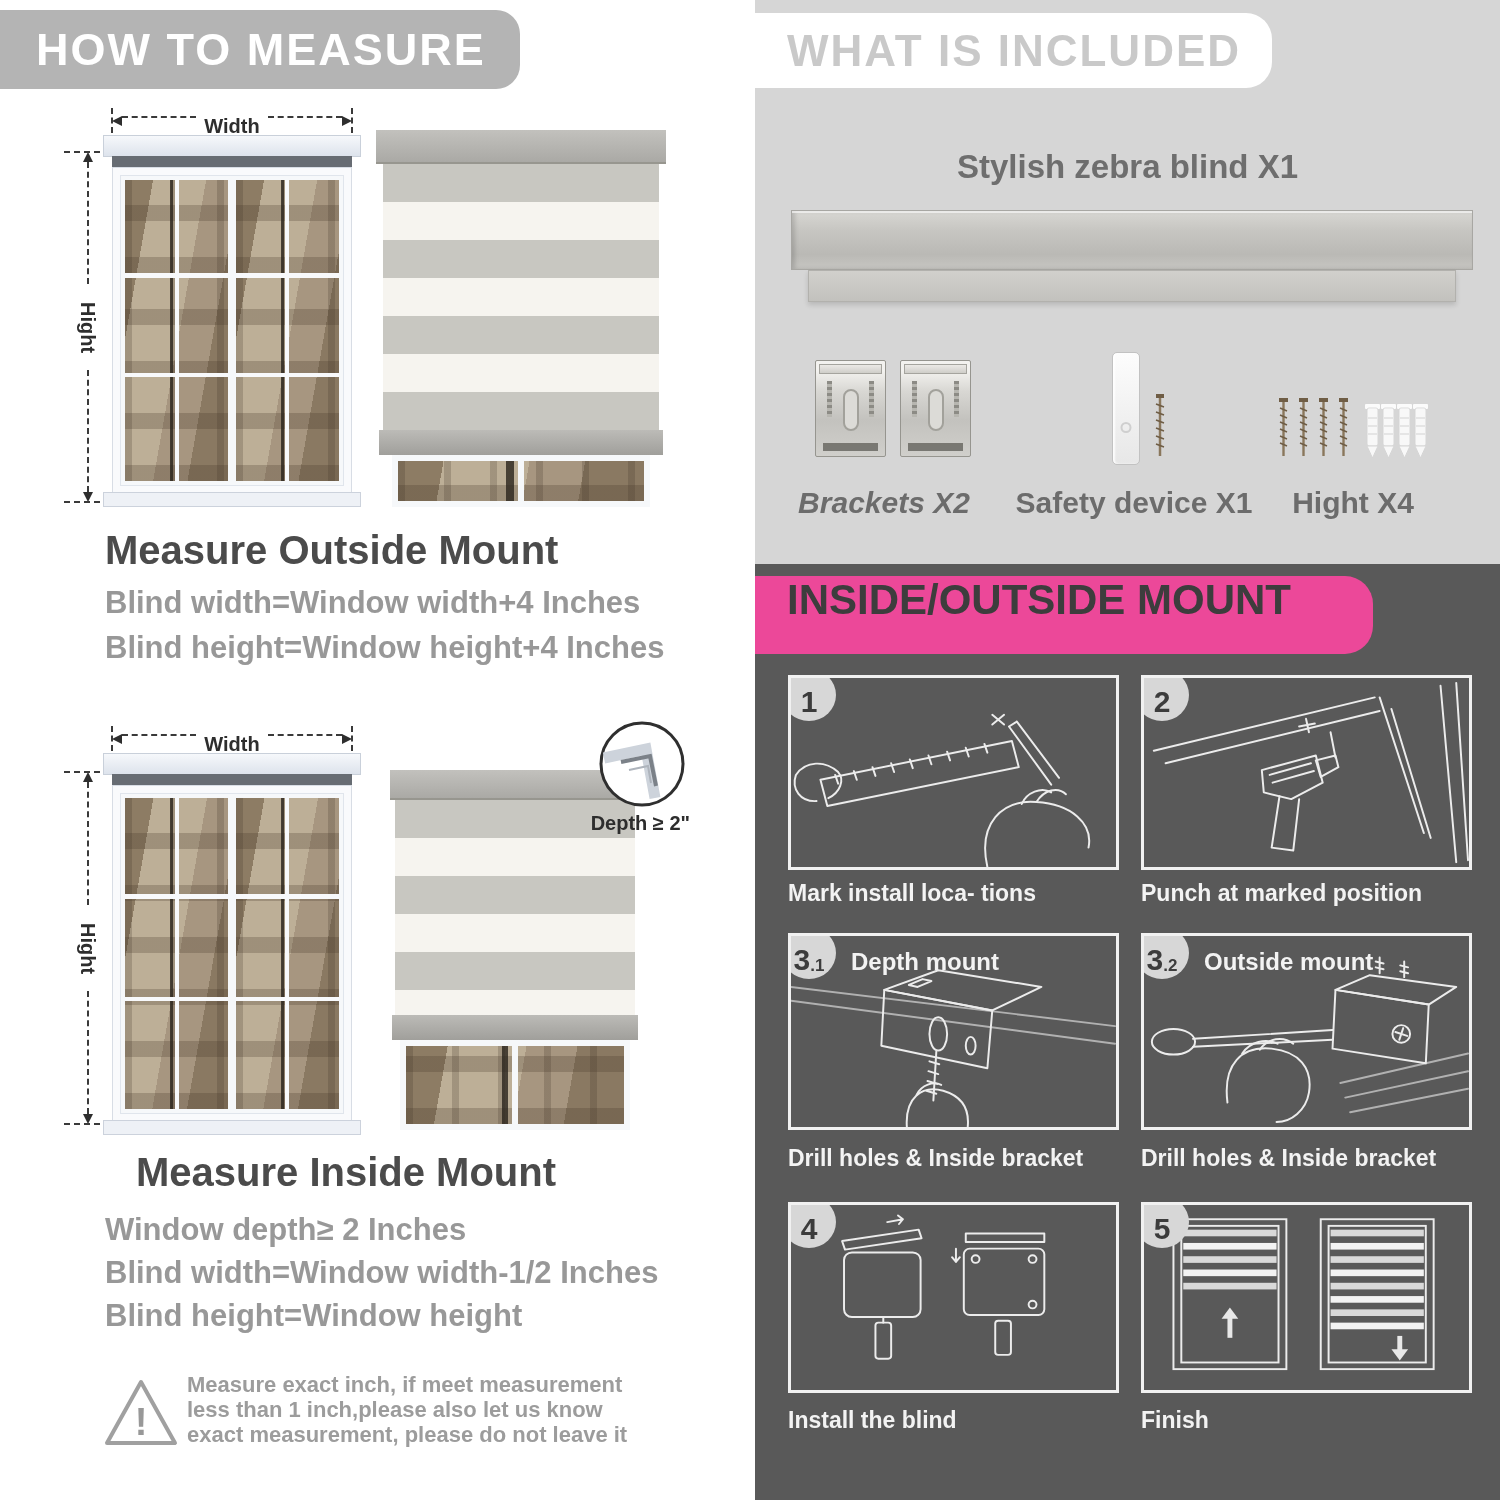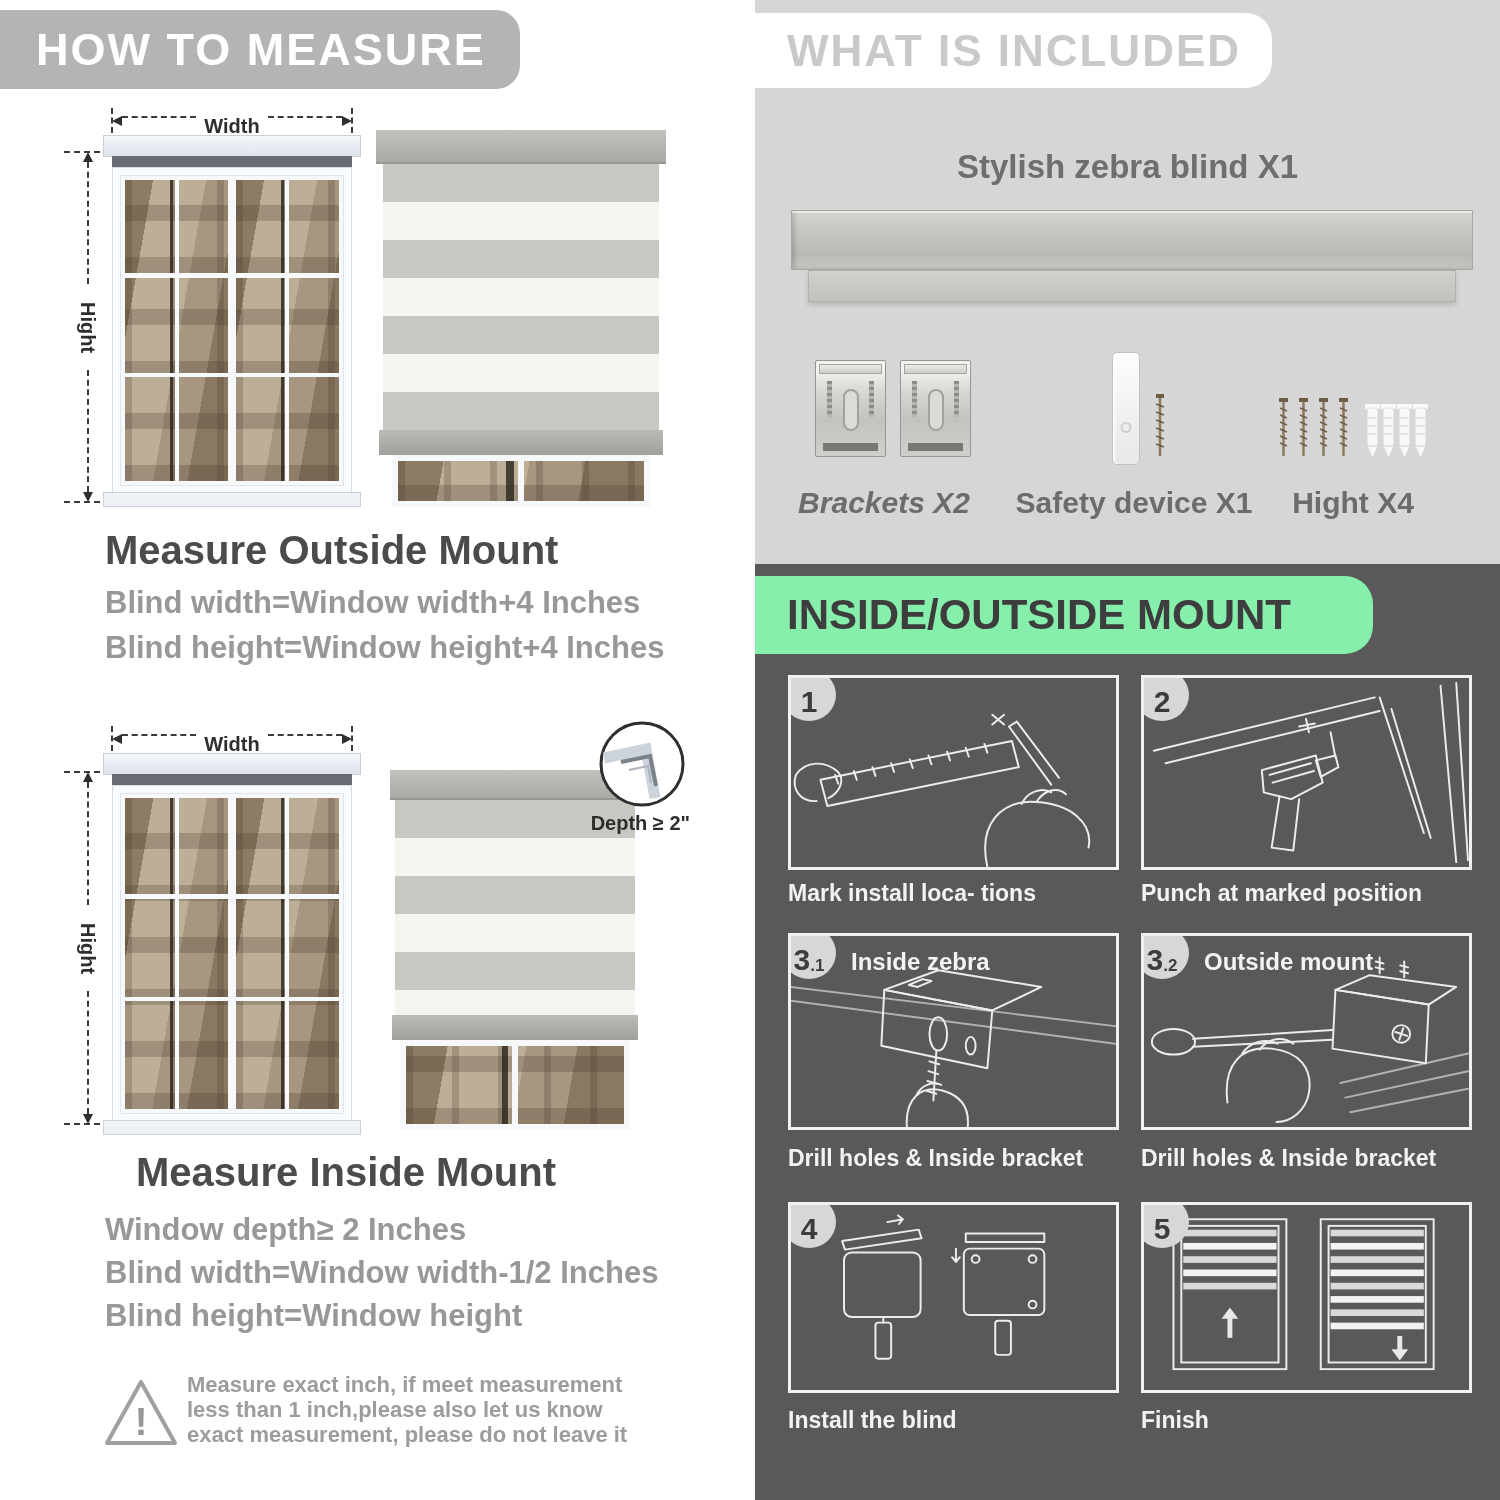--- a/index.html
+++ b/index.html
@@ -91,22 +91,22 @@
     background:repeating-linear-gradient(0deg,#b7b6b0 0 3px,#8c8b85 3px 6px);}
   .b-bot{position:absolute;left:7px;right:7px;bottom:5px;height:8px;background:#55544f;opacity:.7;}
   .safety{position:absolute;left:357px;top:352px;width:28px;height:113px;border:1px solid #c2c2c2;border-radius:5px;
     background:linear-gradient(180deg,rgba(255,255,255,.95),rgba(233,233,233,.9));box-shadow:inset 2px 0 2px rgba(255,255,255,.9);box-sizing:border-box;}
   .s-hole{position:absolute;left:50%;top:62%;width:11px;height:11px;transform:translateX(-50%);
     border:2px solid #cfcfcf;border-radius:50%;box-sizing:border-box;}
   .item-label{position:absolute;top:486px;transform:translateX(-50%);
     color:#6c6c6c;font-size:30px;font-weight:700;white-space:nowrap;}
 
   .panel-dark{left:755px;top:564px;width:745px;height:936px;background:#595959;}
-  .banner-mount{position:absolute;left:0;top:12px;width:618px;height:78px;background:#86efac;
-    border-radius:0 28px 28px 0;display:flex;align-items:center;}
+  .banner-mount{position:absolute;left:0;top:12px;width:618px;height:78px;background:#ec4899;
+    border-radius:0 28px 28px 0;display:flex;align-items:flex-start;}
   .banner-mount span{color:#3d3d3d;font-size:42px;font-weight:700;margin-left:32px;}
   .step-box{position:absolute;width:331px;border:3px solid #f1f1f1;box-sizing:border-box;overflow:hidden;}
   .step-box svg{display:block;width:100%;height:100%;}
   .badge{position:absolute;top:-9px;left:-9px;width:54px;height:52px;background:#d7d7d7;border-radius:50%;
     display:flex;align-items:flex-end;justify-content:center;padding-bottom:4px;box-sizing:border-box;}
   .badge .n{color:#3c3c3c;font-size:30px;font-weight:700;line-height:1;}
   .badge .s{color:#3c3c3c;font-size:17px;font-weight:700;line-height:1;margin-bottom:1px;}
   .step-title{position:absolute;left:60px;top:12px;color:#f3f3f3;font-size:24px;font-weight:700;}
   .step-caption{position:absolute;color:#f3f3f3;font-size:23px;font-weight:700;white-space:nowrap;}
 </style>
@@ -389,21 +389,21 @@
         <ellipse cx="183" cy="112" rx="5" ry="9"></ellipse>
         <path d="M148,118 L145,168"></path>
         <path d="M141,128 l10,3 M140,138 l10,3 M139,148 l10,3 M138,158 l10,3"></path>
         <path d="M118,195 C116,165 133,152 155,158 C172,163 182,175 180,195"></path>
         <path d="M128,162 C133,152 145,148 153,152"></path>
       </svg>
       <div class="badge">
         <span class="n">3</span>
           <span class="s">.1</span>
       </div>
-      <div class="step-title">Inside zebra</div>
+      <div class="step-title">Depth mount</div>
     </div>
     <div class="step-caption" style="left:33px;top:581px;">Drill holes &amp; Inside bracket</div>
 
     <div class="step-box" style="left:386px;top:369px;height:197px;">
       <svg viewBox="0 0 331 195" preserveAspectRatio="none" fill="none" stroke="#ececec" stroke-width="2" stroke-linecap="round" stroke-linejoin="round">
         <path d="M200,150 L330,120 M205,165 L330,138 M210,180 L330,156" opacity=".6"></path>
         <path d="M195,55 L290,70 L287,130 L192,115 Z"></path>
         <path d="M195,55 L230,40 L318,52 L290,70 Z"></path>
         <path d="M240,38 l0,-16 M236,26 l8,2 M236,32 l8,2"></path>
         <path d="M265,42 l0,-16 M261,30 l8,2 M261,36 l8,2"></path>

